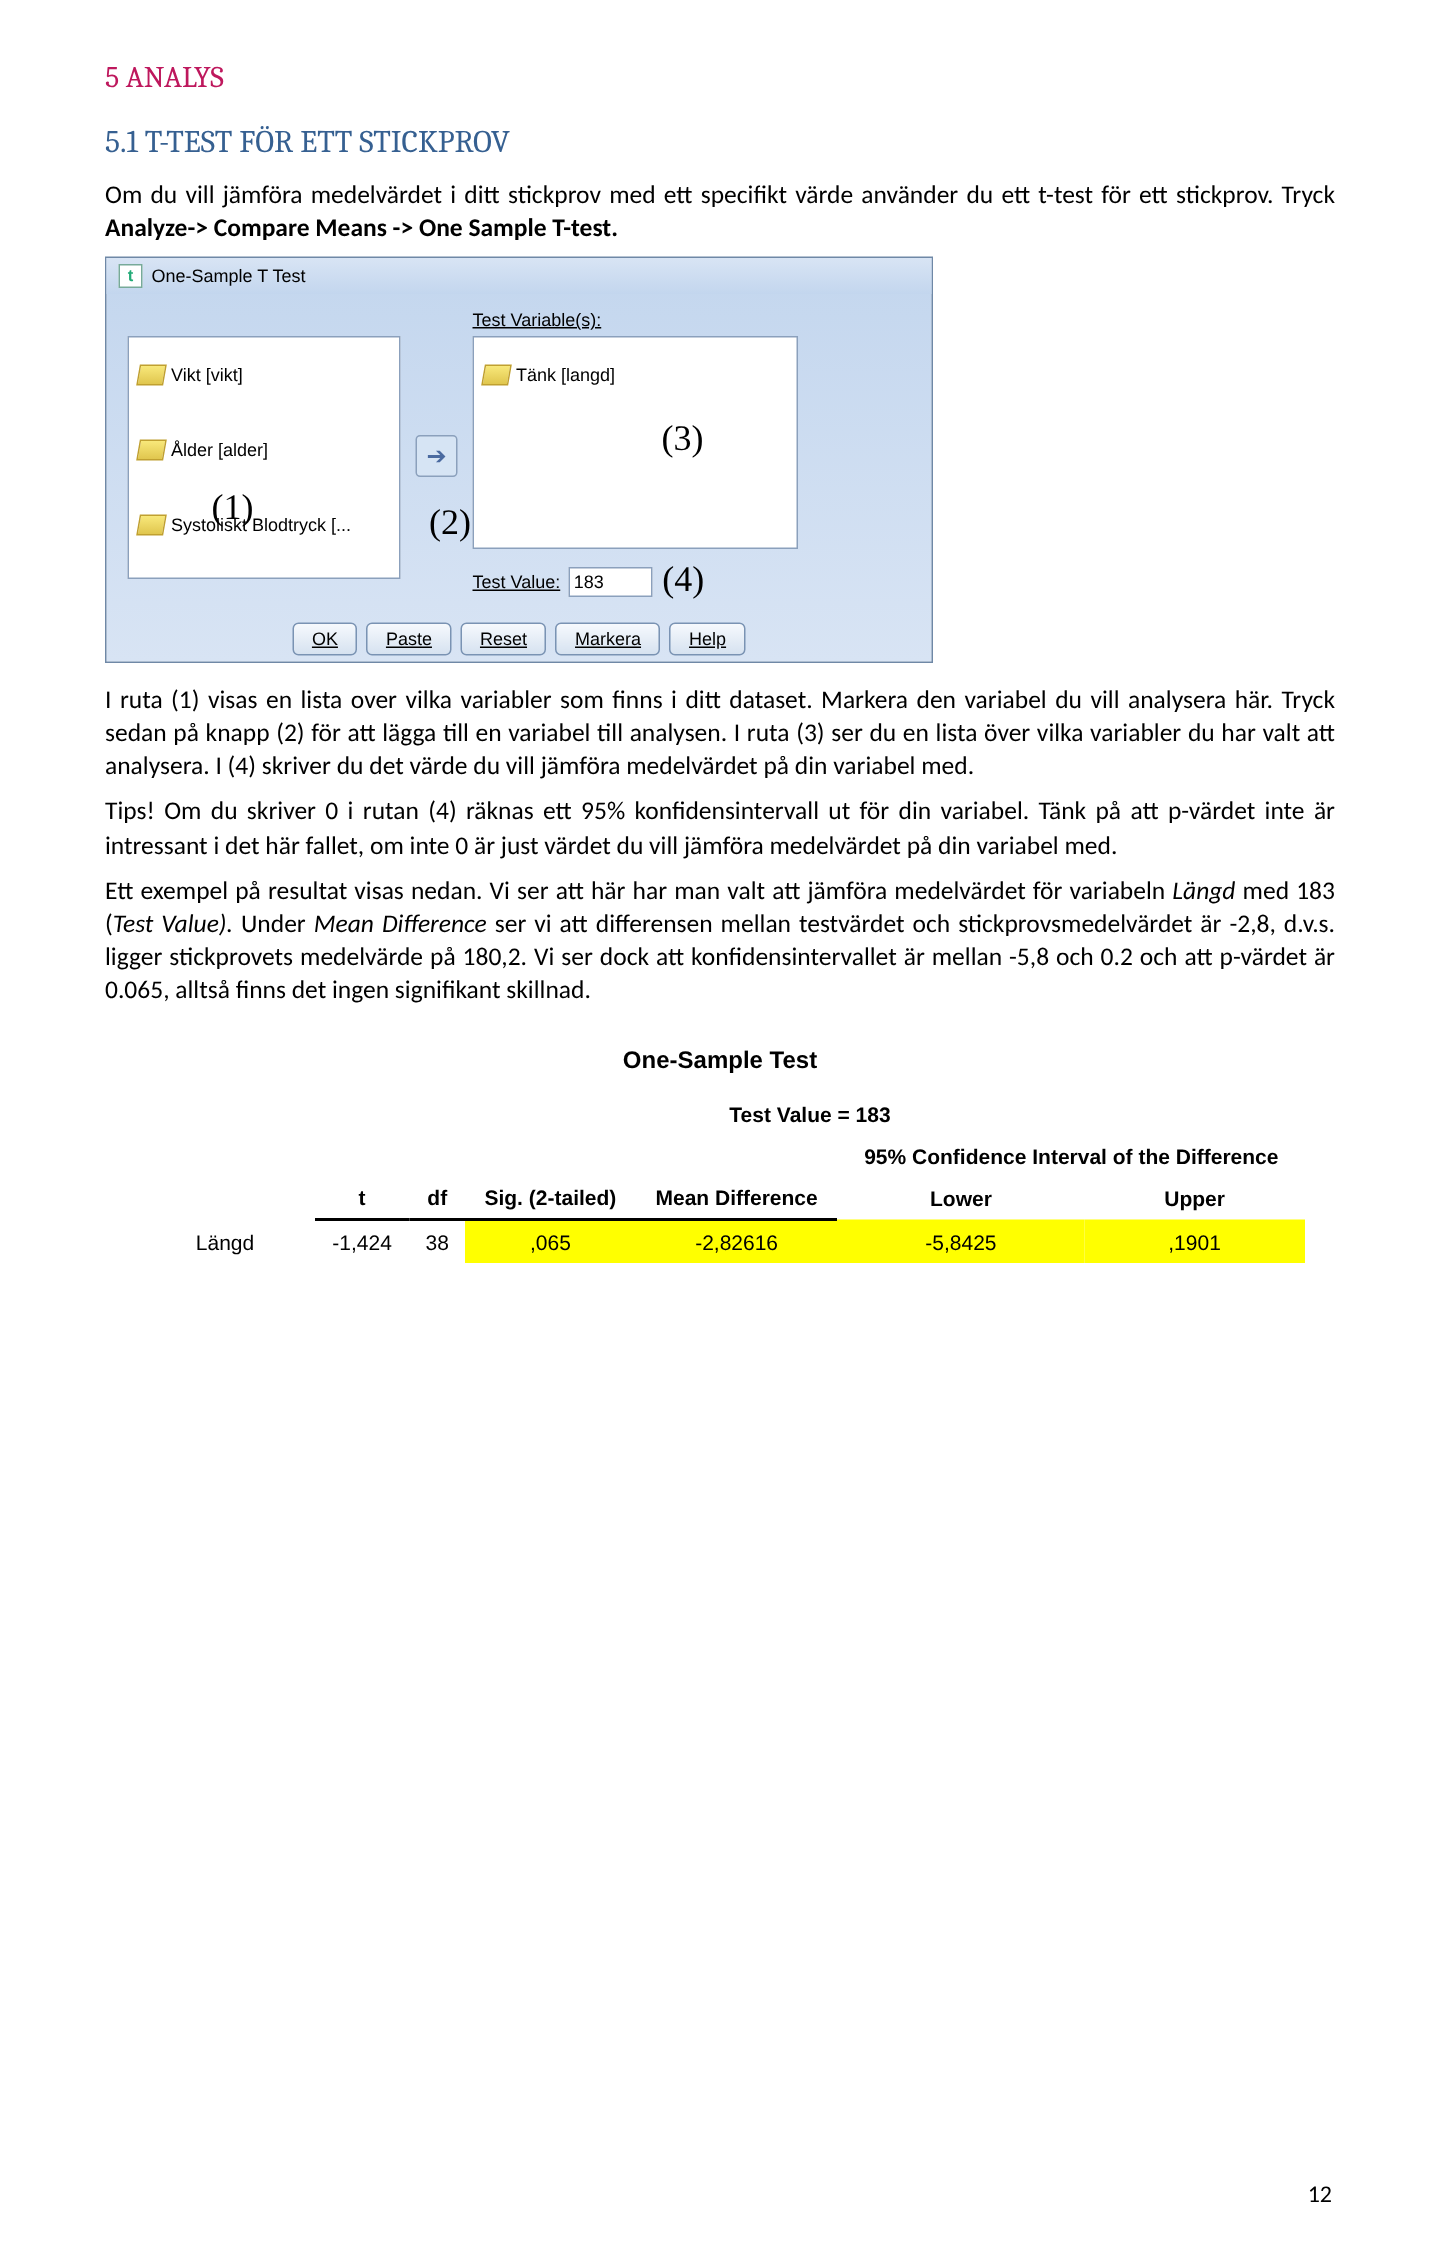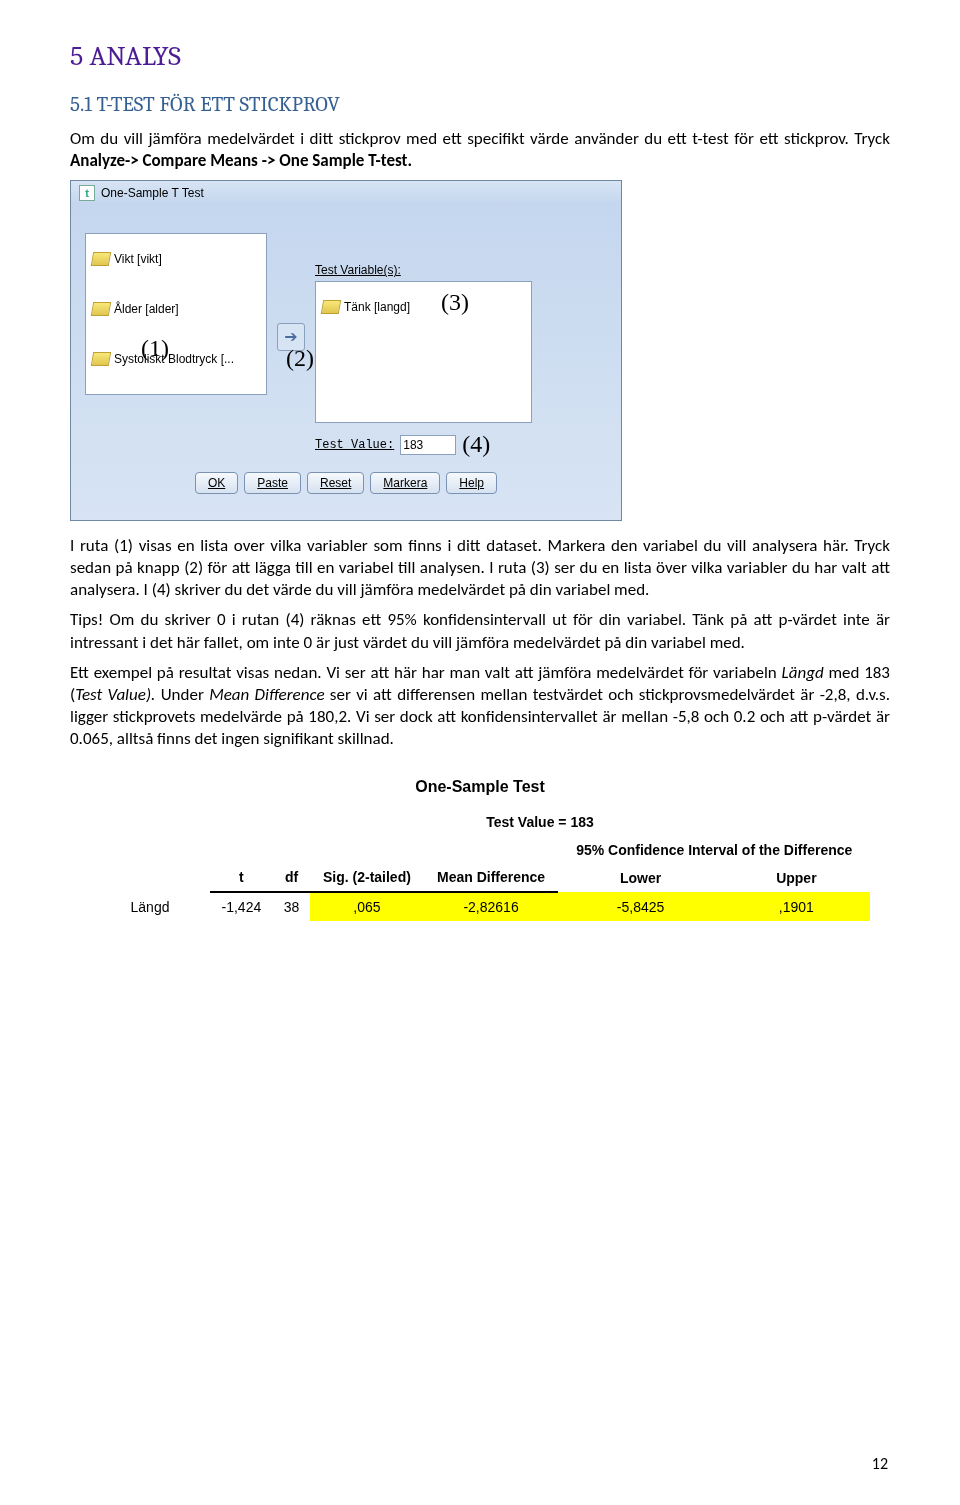--- a/index.html
+++ b/index.html
@@ -8,23 +8,23 @@
     font-family: Calibri, Arial, sans-serif;
     background: #fff;
     color: #000;
     width: 960px;
     box-sizing: border-box;
     min-height: 1505px;
     position: relative;
   }
   h1.section {
     font-family: Cambria, Georgia, serif;
-    font-size: 28px;
+    font-size: 20px;
     font-weight: normal;
-    color: #4c1d95;
+    color: #be185d;
     margin: 0 0 20px 0;
     font-variant: small-caps;
   }
   h2.subsection {
     font-family: Cambria, Georgia, serif;
     font-size: 21px;
     font-weight: normal;
     color: #366091;
     margin: 0 0 12px 0;
     font-variant: small-caps;
@@ -107,21 +107,20 @@
     cursor: pointer;
   }
   .midcol {
     display: flex;
     flex-direction: column;
     justify-content: center;
   }
   .rightcol {
     display: flex;
     flex-direction: column;
-    margin-top: 48px;
   }
   .lbl-above {
     font-size: 12px;
     text-decoration: underline;
     margin-bottom: 4px;
   }
   .testvalue-row {
     display: flex;
     align-items: center;
     gap: 6px;
@@ -137,21 +136,21 @@
   .annot {
     font-family: "Times New Roman", serif;
     font-size: 24px;
     position: absolute;
     pointer-events: none;
   }
   .dialog-buttons {
     display: flex;
     gap: 6px;
     justify-content: center;
-    padding: 8px 0 26px 0;
+    padding: 8px 0 4px 0;
   }
   .dlg-btn {
     background: linear-gradient(#f6f9fd, #d6e2f0);
     border: 1px solid #7a93b3;
     border-radius: 4px;
     padding: 3px 12px;
     font-size: 12px;
     cursor: pointer;
     text-decoration: underline;
   }
@@ -231,21 +230,21 @@
     </div>
     <div class="rightcol">
       <div class="lbl-above">Test Variable(s):</div>
       <div class="panel panel-right">
         <div class="row">
             <span class="ruler-icon"></span>
             <span>Tänk [langd]</span>
           </div>
       </div>
       <div class="testvalue-row">
-        <span style="text-decoration:underline;font-family:Liberation Mono, monospace;">Test Value:</span>
+        <span style="text-decoration:underline;">Test Value:</span>
         <input value="183" style="">
         <span class="annot" style="position:static;font-size:24px;">(4)</span>
       </div>
     </div>
     <span class="annot" style="left:70px; top:130px;">(1)</span>
     <span class="annot" style="left:215px; top:140px;">(2)</span>
     <span class="annot" style="left:370px; top:84px;">(3)</span>
   </div>
   <div class="dialog-buttons">
     <div class="dlg-btn">OK</div>

